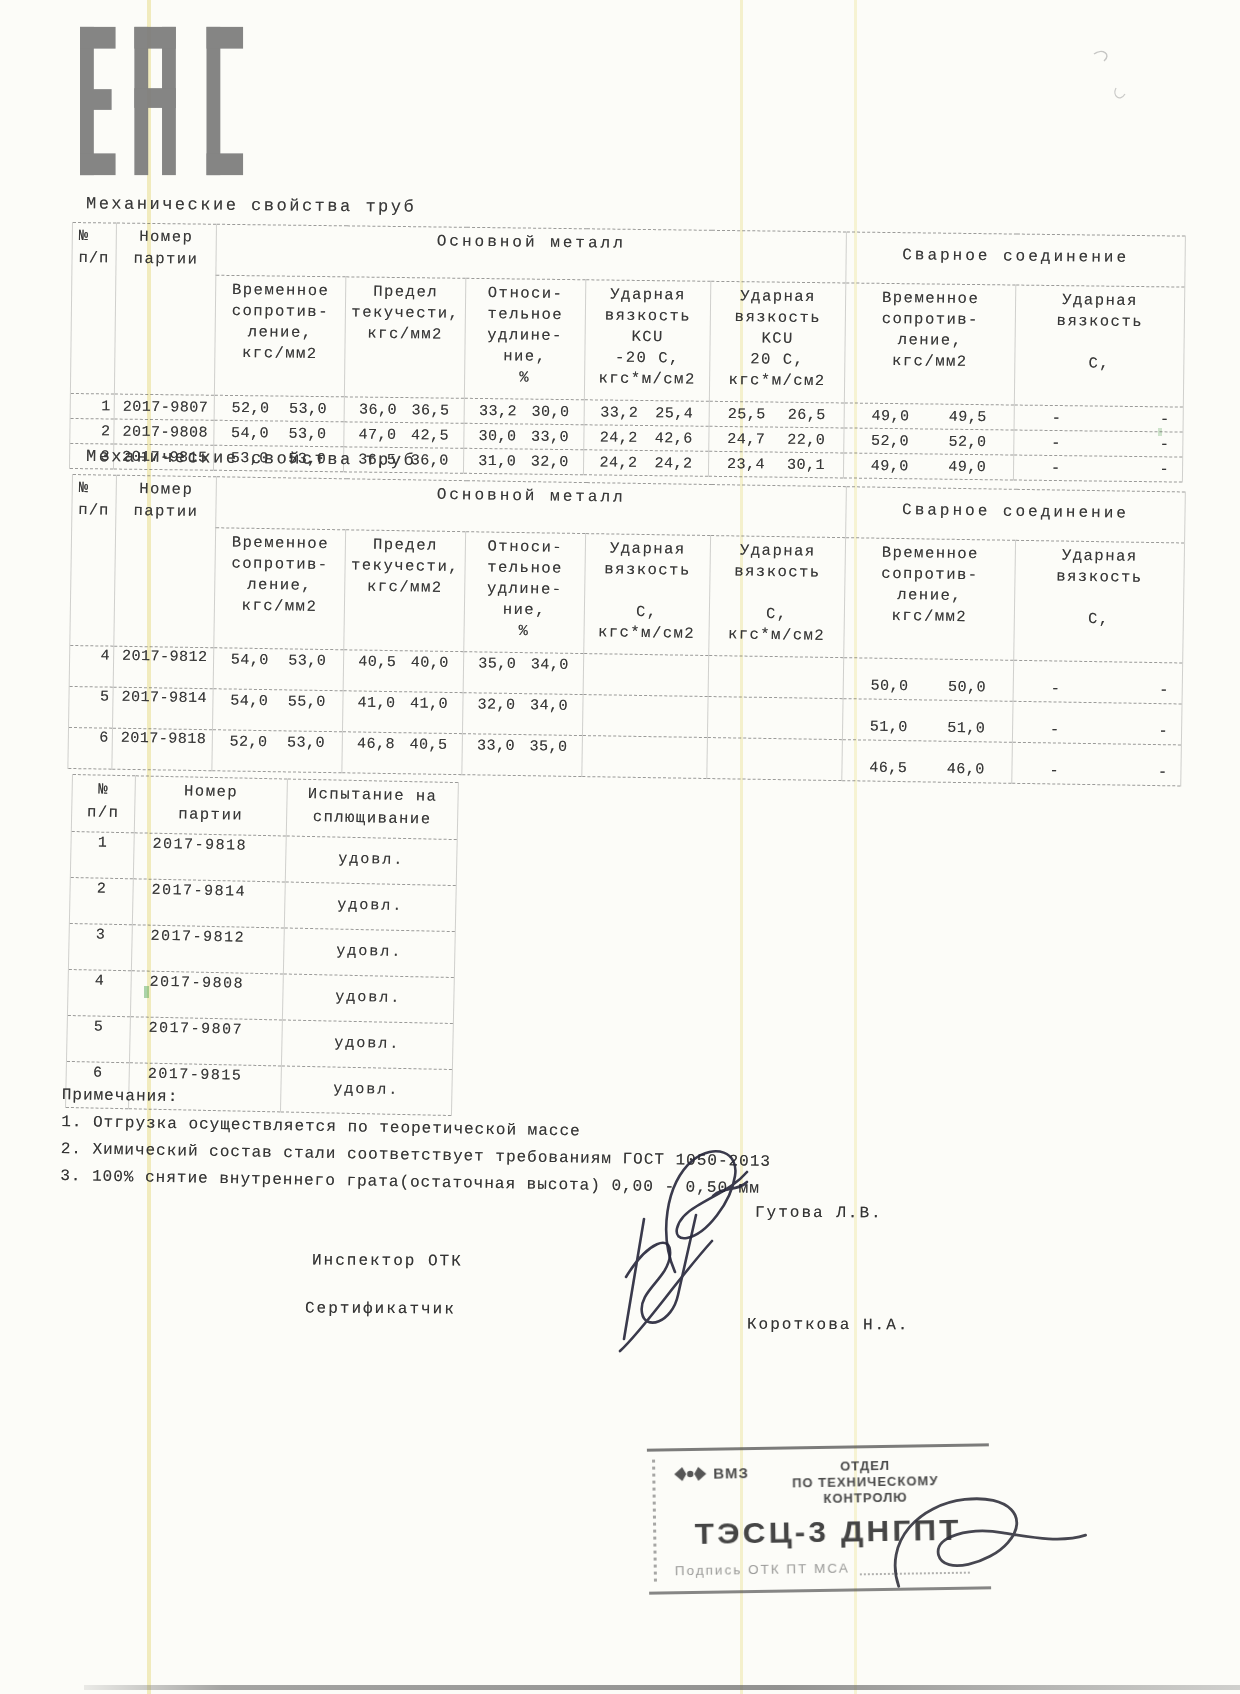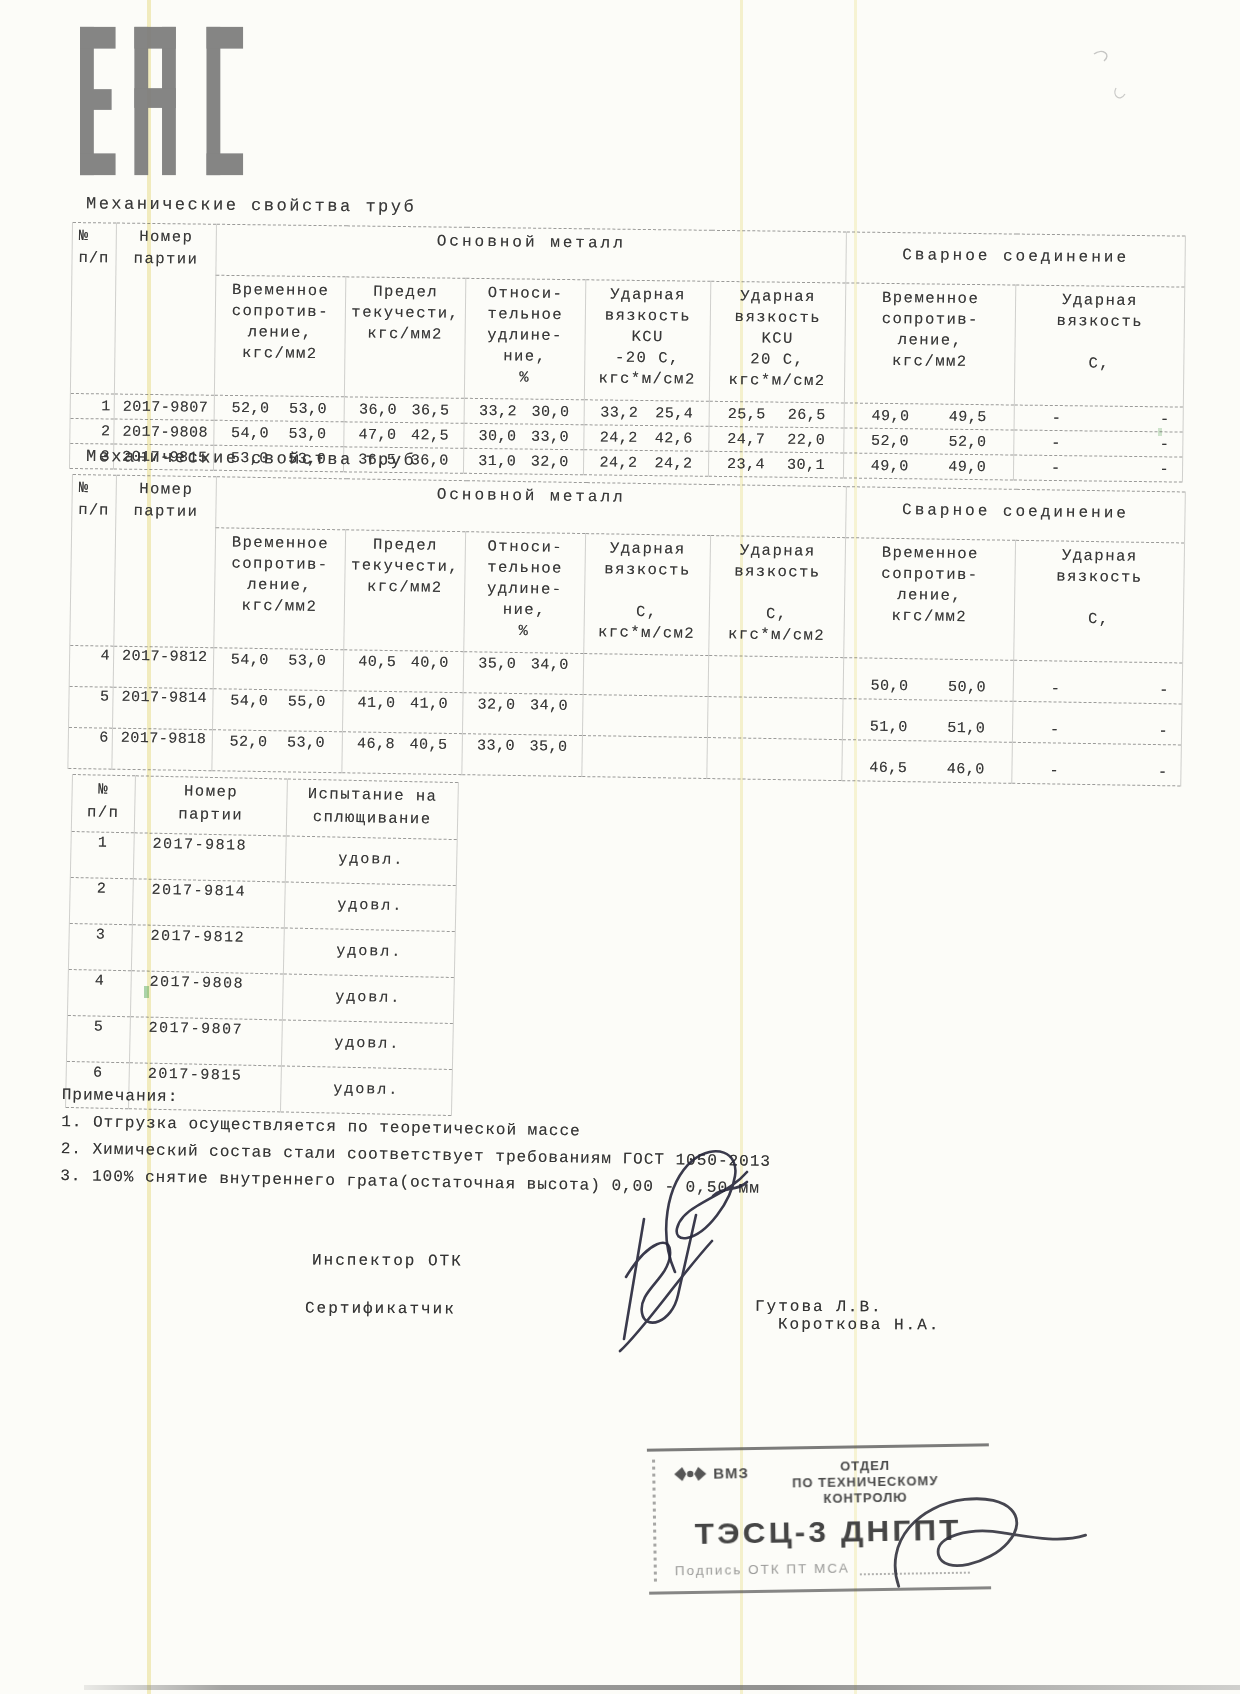--- a/index.html
+++ b/index.html
@@ -61,23 +61,23 @@
   .t3 td.res{text-align:center;padding-top:13px;letter-spacing:2px;}
 
   #notes{position:absolute;left:62px;top:1082px;width:980px;font-size:16px;letter-spacing:1px;
          line-height:27px;color:#353535;transform:rotate(1.05deg);transform-origin:0 0;
          text-shadow:0 0 .6px rgba(40,40,40,.5);}
   #notes div{white-space:nowrap;}
 
   .sig-label{position:absolute;font-size:16px;letter-spacing:2px;color:#343434;white-space:nowrap;
              text-shadow:0 0 .6px rgba(40,40,40,.5);}
   #role1{left:312px;top:1252px;transform:rotate(.4deg);}
-  #name1{left:755px;top:1298px;transform:rotate(.3deg);}
+  #name1{left:755px;top:1204px;transform:rotate(.3deg);}
   #role2{left:305px;top:1300px;transform:rotate(.4deg);}
-  #name2{left:747px;top:1316px;transform:rotate(.3deg);margin-left:31px;}
+  #name2{left:747px;top:1316px;transform:rotate(.3deg);}
   .sigsvg{position:absolute;pointer-events:none;}
   #sig1{left:655px;top:1140px;}
   #sig2{left:612px;top:1205px;}
   #sig3{left:880px;top:1492px;transform:rotate(-4deg);}
 
   #stamp{position:absolute;left:648px;top:1446px;width:342px;height:146px;
          transform:rotate(-.9deg);border-top:3px solid rgba(70,70,70,.7);
          border-bottom:3px solid rgba(70,70,70,.65);color:#474747;
          font-family:"Liberation Sans",sans-serif;box-sizing:border-box;
          padding:10px 8px 6px 26px;filter:blur(.2px);}

